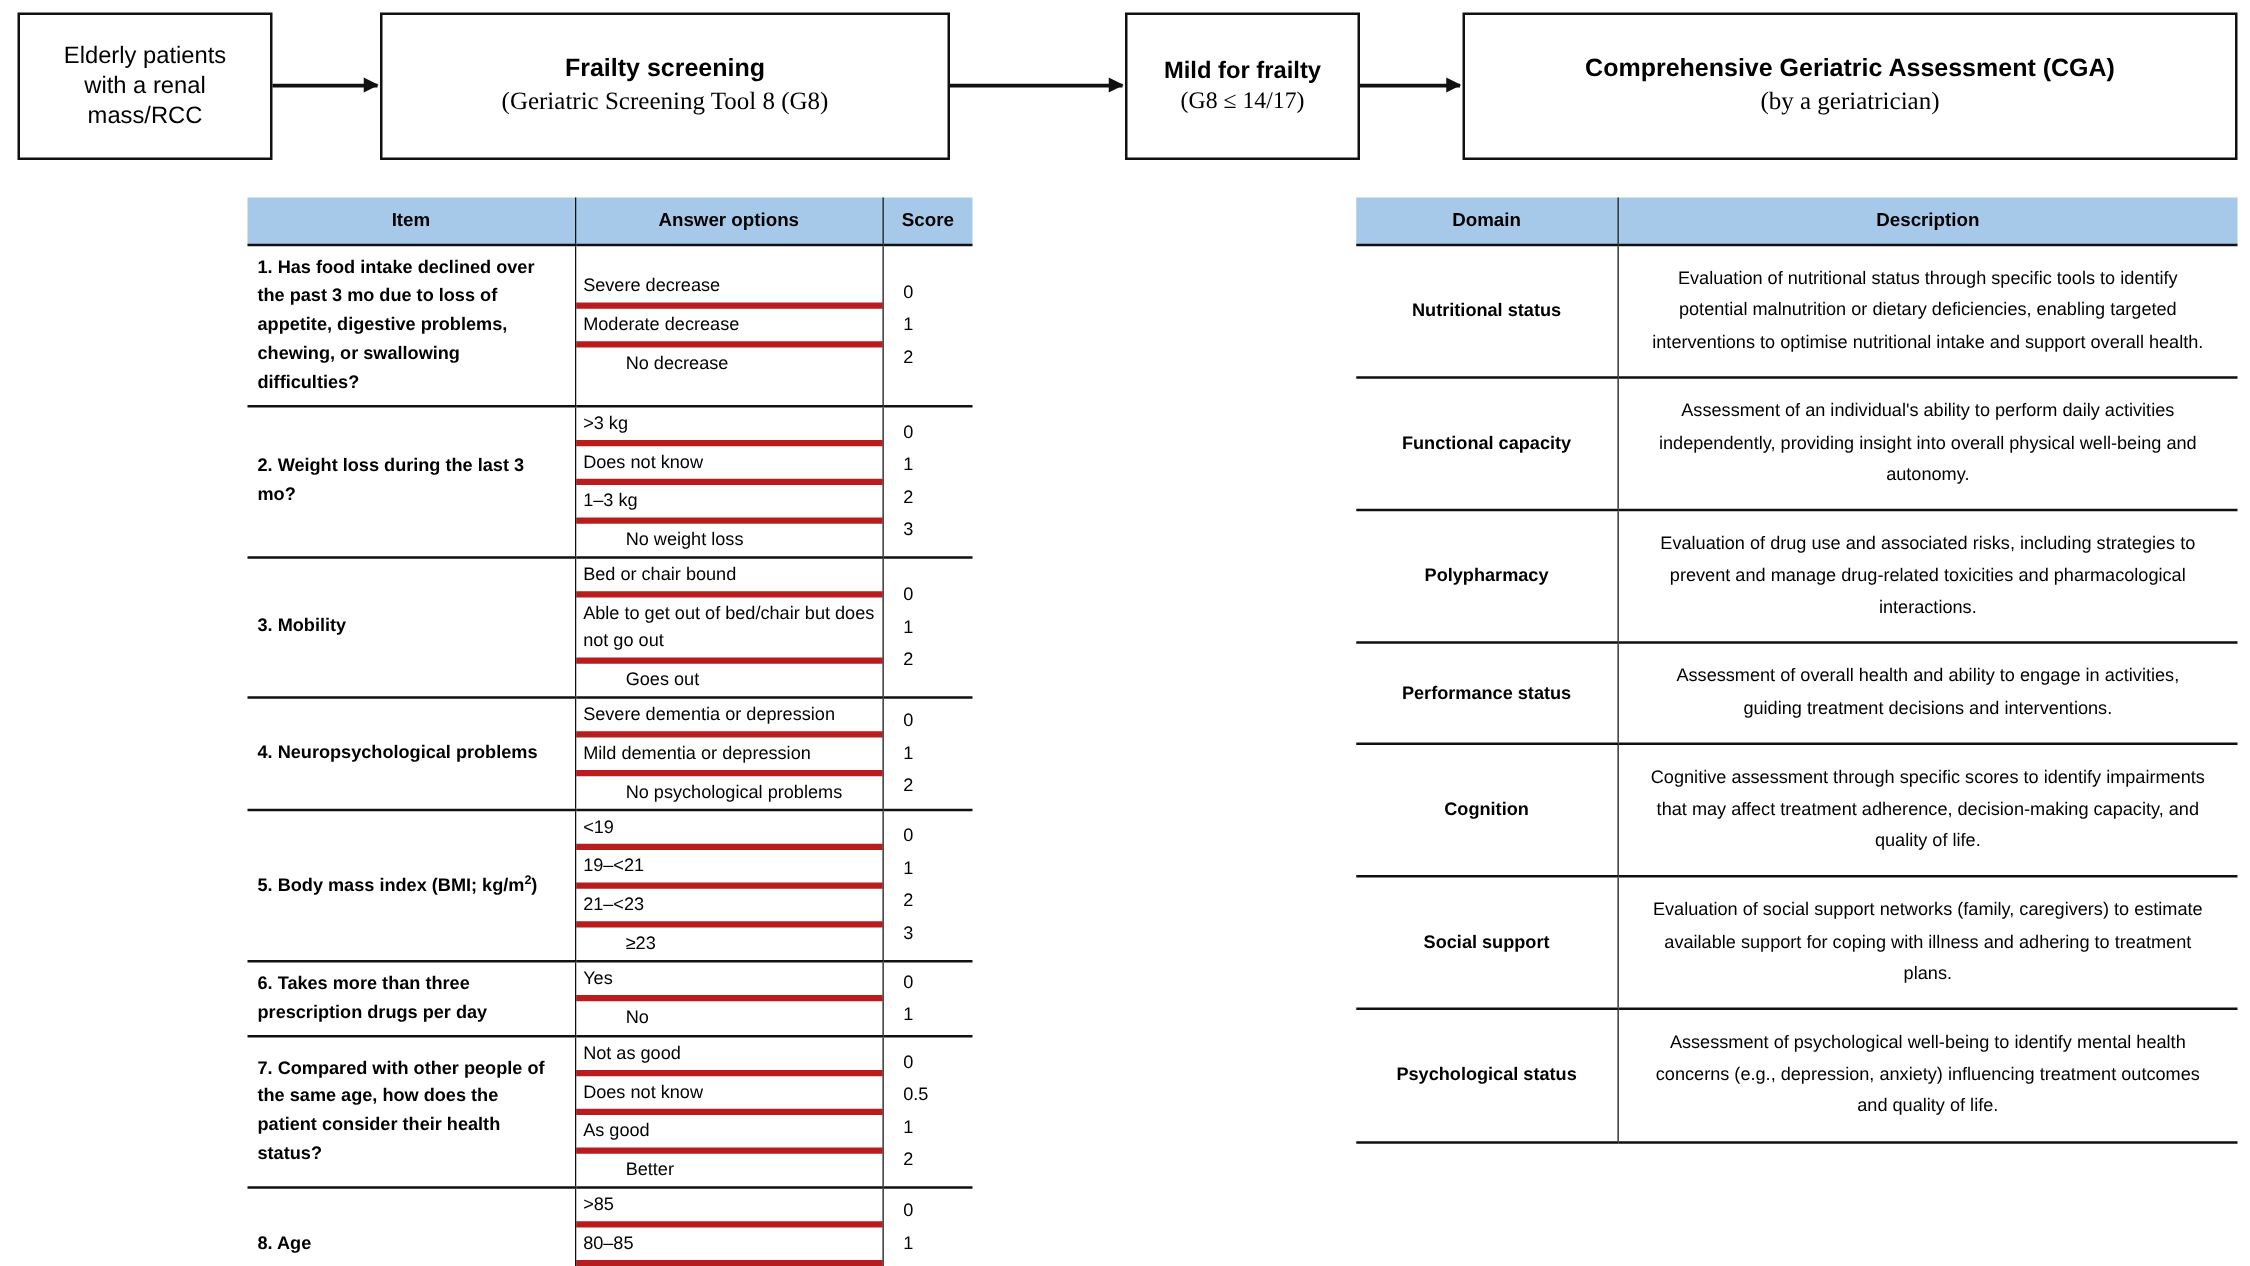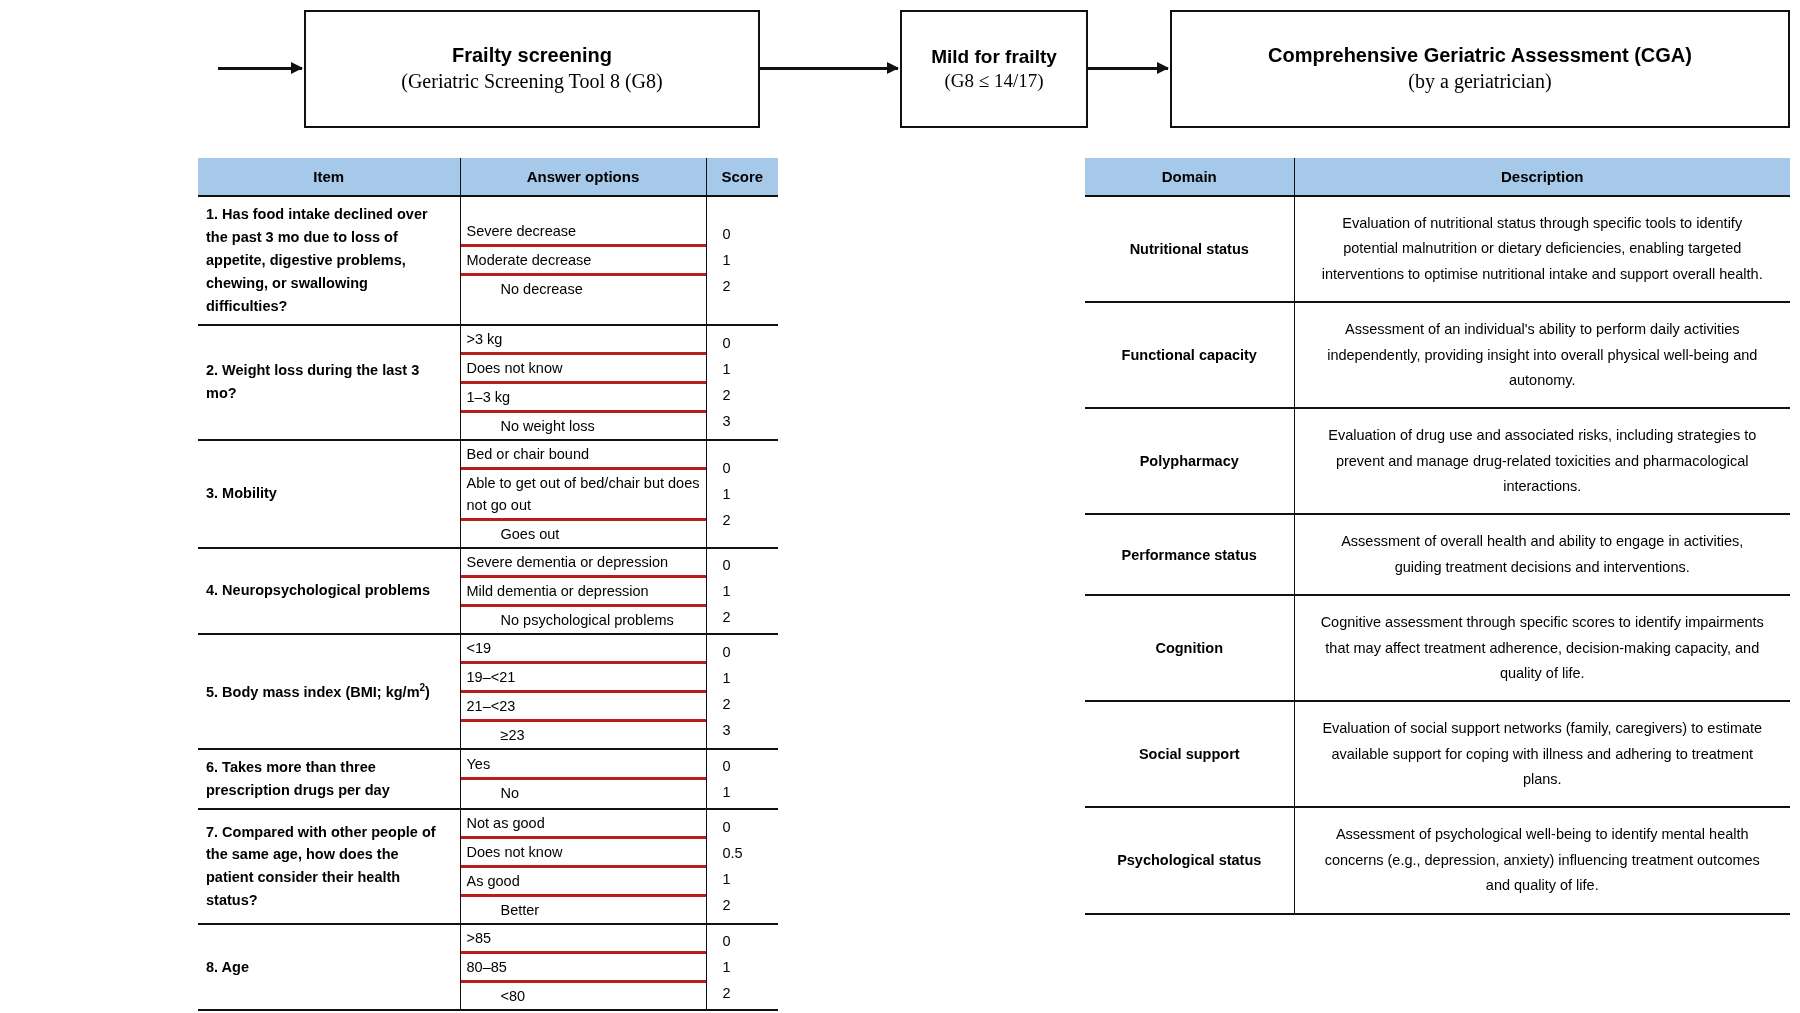--- a/index.html
+++ b/index.html
@@ -78,21 +78,21 @@
   #g8-table td.opts,#g8-table td.scores{
     border-left:1.6px solid #111111;
     border-top:2.2px solid #111111;
     border-bottom:2.2px solid #111111;
     padding:0;
   }
   #g8-table td.scores{text-align:left;padding-left:10px;}
   .optline{
     padding:2px 6px 2px 6px;
     line-height:1.52;
-    border-bottom:3px solid #b91c1c;
+    border-bottom:5px solid #b91c1c;
     font-size:14.5px;
   }
   .optline:last-child{border-bottom:none;padding-left:40px;}
   .scoreline{
     padding:2px 6px;
     line-height:1.52;
     font-size:14.5px;
   }
   .sub{font-size:10px;vertical-align:super;}
 
@@ -116,20 +116,25 @@
     text-align:center;
     padding:14px 22px;
     line-height:1.75;
   }
 </style>
 </head>
 <body>
 
 <div id="flow">
 
+  <div class="fbox" id="box1">
+    <div class="l1">Elderly patients</div>
+    <div class="l1">with a renal</div>
+    <div class="l1">mass/RCC</div>
+  </div>
 
   <div class="arrow" id="arr1"></div>
 
   <div class="fbox" id="box2">
     <div class="l1 b">Frailty screening</div>
     <div class="l2">(Geriatric Screening Tool 8 (G8)</div>
   </div>
 
   <div class="arrow" id="arr2"></div>
 

